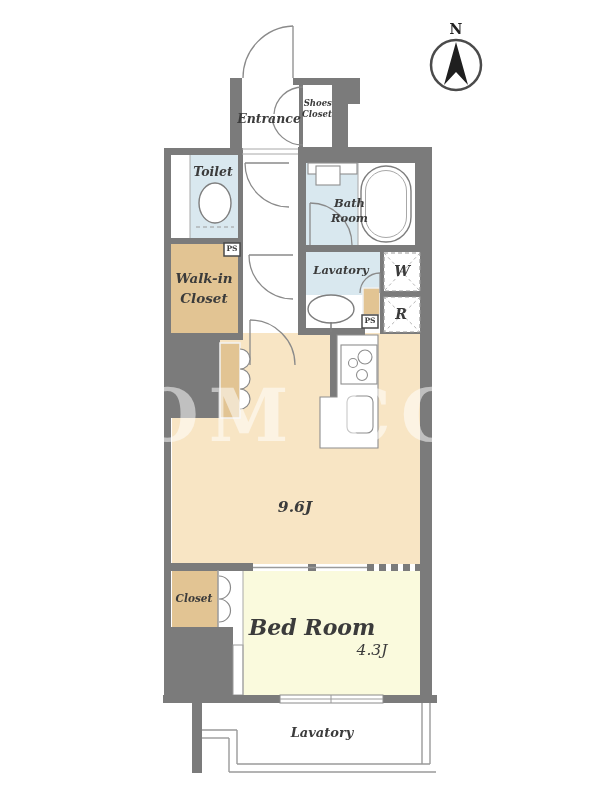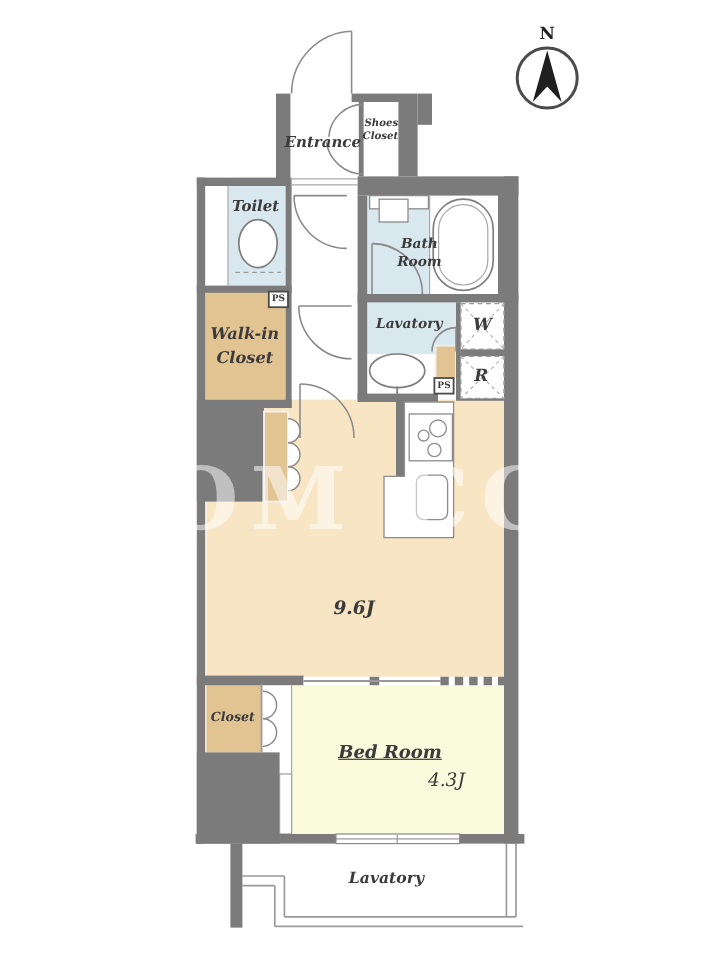--- a/index.html
+++ b/index.html
@@ -181,21 +181,21 @@
 <div class="label" style="left:341px;top:270px;font-size:11.5px;font-weight:600;">Lavatory</div>
 <div class="label" style="left:402px;top:271px;font-size:14px;font-weight:600;">W</div>
 <div class="label" style="left:401px;top:314px;font-size:14px;font-weight:600;">R</div>
 <div class="label upr" style="left:232px;top:249px;font-size:7.5px;font-weight:bold;">PS</div>
 <div class="label upr" style="left:370px;top:321px;font-size:7.5px;font-weight:bold;">PS</div>
 <div class="label" style="left:204px;top:289px;font-size:13.5px;font-weight:600;line-height:1.45;">
   <div>Walk-in</div>
   <div>Closet</div>
 </div>
 <div class="label" style="left:295px;top:507px;font-size:15.5px;font-weight:600;">9.6J</div>
-<div class="label" style="left:325px;top:627px;font-size:15px;font-weight:600;text-decoration:underline;">Bed Room</div>
+<div class="label" style="left:312px;top:627px;font-size:22px;font-weight:600;">Bed Room</div>
 <div class="label" style="left:331px;top:650px;font-size:15.5px;font-weight:400;margin-left:41px;">4.3J</div>
 <div class="label" style="left:194px;top:599px;font-size:10.5px;font-weight:600;">Closet</div>
 <div class="label" style="left:322px;top:733px;font-size:13px;font-weight:600;">Lavatory</div>
 <div class="label upr" style="left:456px;top:29px;font-size:14px;font-weight:bold;color:#222;">N</div>
 
 <div id="watermark">OM COR</div>
 
 </div>
 
 </body></html>

